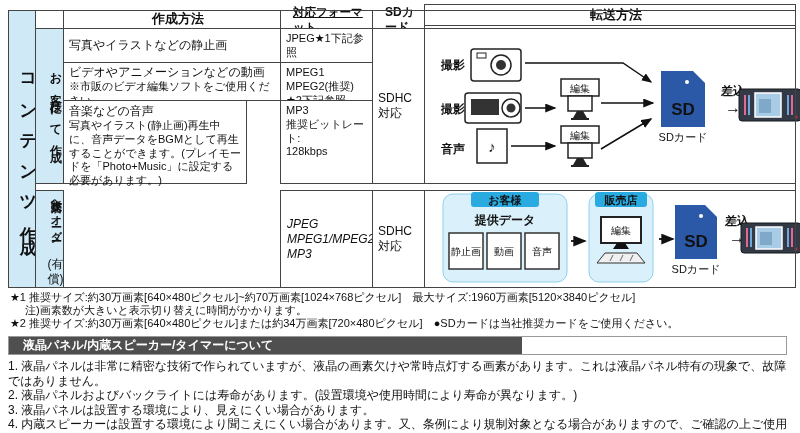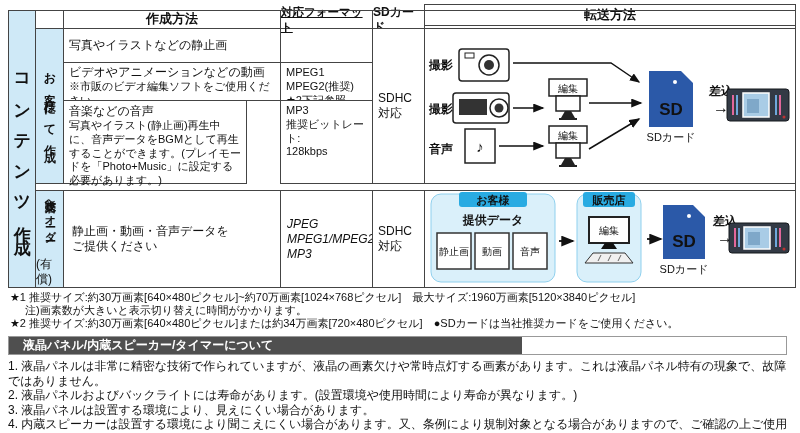--- a/index.html
+++ b/index.html
@@ -1,18 +1,18 @@
 <!DOCTYPE html>
 <html><head>
 <meta charset="utf-8">
 <style>
   html,body{margin:0;padding:0;background:#fff;}
   body{font-family:"Liberation Sans","DejaVu Sans",sans-serif;color:#111;}
   #page{position:relative;width:800px;height:433px;background:#fff;overflow:hidden;}
-  .cell{position:absolute;box-sizing:border-box;border:1px solid #444;background:#fff;font-size:12px;line-height:1.25;}
+  .cell{position:absolute;box-sizing:border-box;border:1px solid #444;background:#fff;font-size:12px;line-height:1.25;padding-left:12px;}
   .blue{background:#cfe9f7;}
   .hdr{display:flex;align-items:center;justify-content:center;font-weight:600;font-size:13px;}
   .hdr-sm{font-size:11.5px;}
   .ml{white-space:pre-line;}
   .pad{padding:3px 5px;}
   .vcenter{display:flex;align-items:center;}
   .vtext{writing-mode:vertical-rl;text-orientation:upright;}
   .frame{position:absolute;box-sizing:border-box;border:1px solid #444;background:transparent;pointer-events:none;}
   .note-txt{font-size:11px;}
   .fmt{font-size:11px;}
@@ -50,20 +50,21 @@
   </div>
   <div class="cell pad" style="left:63px;top:62px;width:218px;height:39px;font-family:Liberation Mono, monospace;">
     <div class="title-line" style="font-weight:400;">ビデオやアニメーションなどの動画</div>
     <div class="note-txt">※市販のビデオ編集ソフトをご使用ください。</div>
   </div>
   <div class="cell pad" style="left:63px;top:100px;width:184px;height:84px;">
     <div>音楽などの音声</div>
     <div class="note-txt">写真やイラスト(静止画)再生中に、音声データをBGMとして再生することができます。(プレイモードを「Photo+Music」に設定する必要があります。)</div>
   </div>
 
+  <div class="cell pad fmt" style="left:280px;top:28px;width:93px;height:35px;">JPEG★1下記参照</div>
   <div class="cell pad fmt ml" style="left:280px;top:62px;width:93px;height:39px;">MPEG1
 MPEG2(推奨)
 ★2下記参照</div>
   <div class="cell pad fmt ml" style="left:280px;top:100px;width:93px;height:84px;">MP3
 推奨ビットレート:
 128kbps</div>
 
   <div class="cell vcenter ml" style="left:372px;top:28px;width:53px;height:156px;padding-left:5px;">SDHC
 対応</div>
 
@@ -137,22 +138,20 @@
         <circle cx="359" cy="88" r="1.5" fill="#b33"></circle>
       </g>
     </svg>
   </div>
 
   <div class="cell blue" style="left:35px;top:190px;width:29px;height:98px;display:flex;flex-direction:column;align-items:center;justify-content:center;">
     <span class="vtext" style="font-size:11px;font-weight:700;letter-spacing:1px;height:58px;"><span>販売店へ</span><span>オーダー</span></span>
     <span style="font-size:12px;margin-top:14px;">(有償)</span>
   </div>
 
-  <div class="cell vcenter ml" style="left:63px;top:190px;width:218px;height:98px;padding-left:8px;">静止画・動画・音声データを
-ご提供ください</div>
   <div class="cell vcenter ml" style="left:280px;top:190px;width:93px;height:98px;padding-left:6px;font-style:italic;">JPEG
 MPEG1/MPEG2
 MP3</div>
   <div class="cell vcenter ml" style="left:372px;top:190px;width:53px;height:98px;padding-left:5px;">SDHC
 対応</div>
 
   <div class="cell" style="left:424px;top:190px;width:372px;height:98px;">
     <svg width="370" height="96" viewBox="0 0 370 96">
       <defs>
         <marker id="ah2" markerWidth="9" markerHeight="8" refX="6.5" refY="3" orient="auto">

